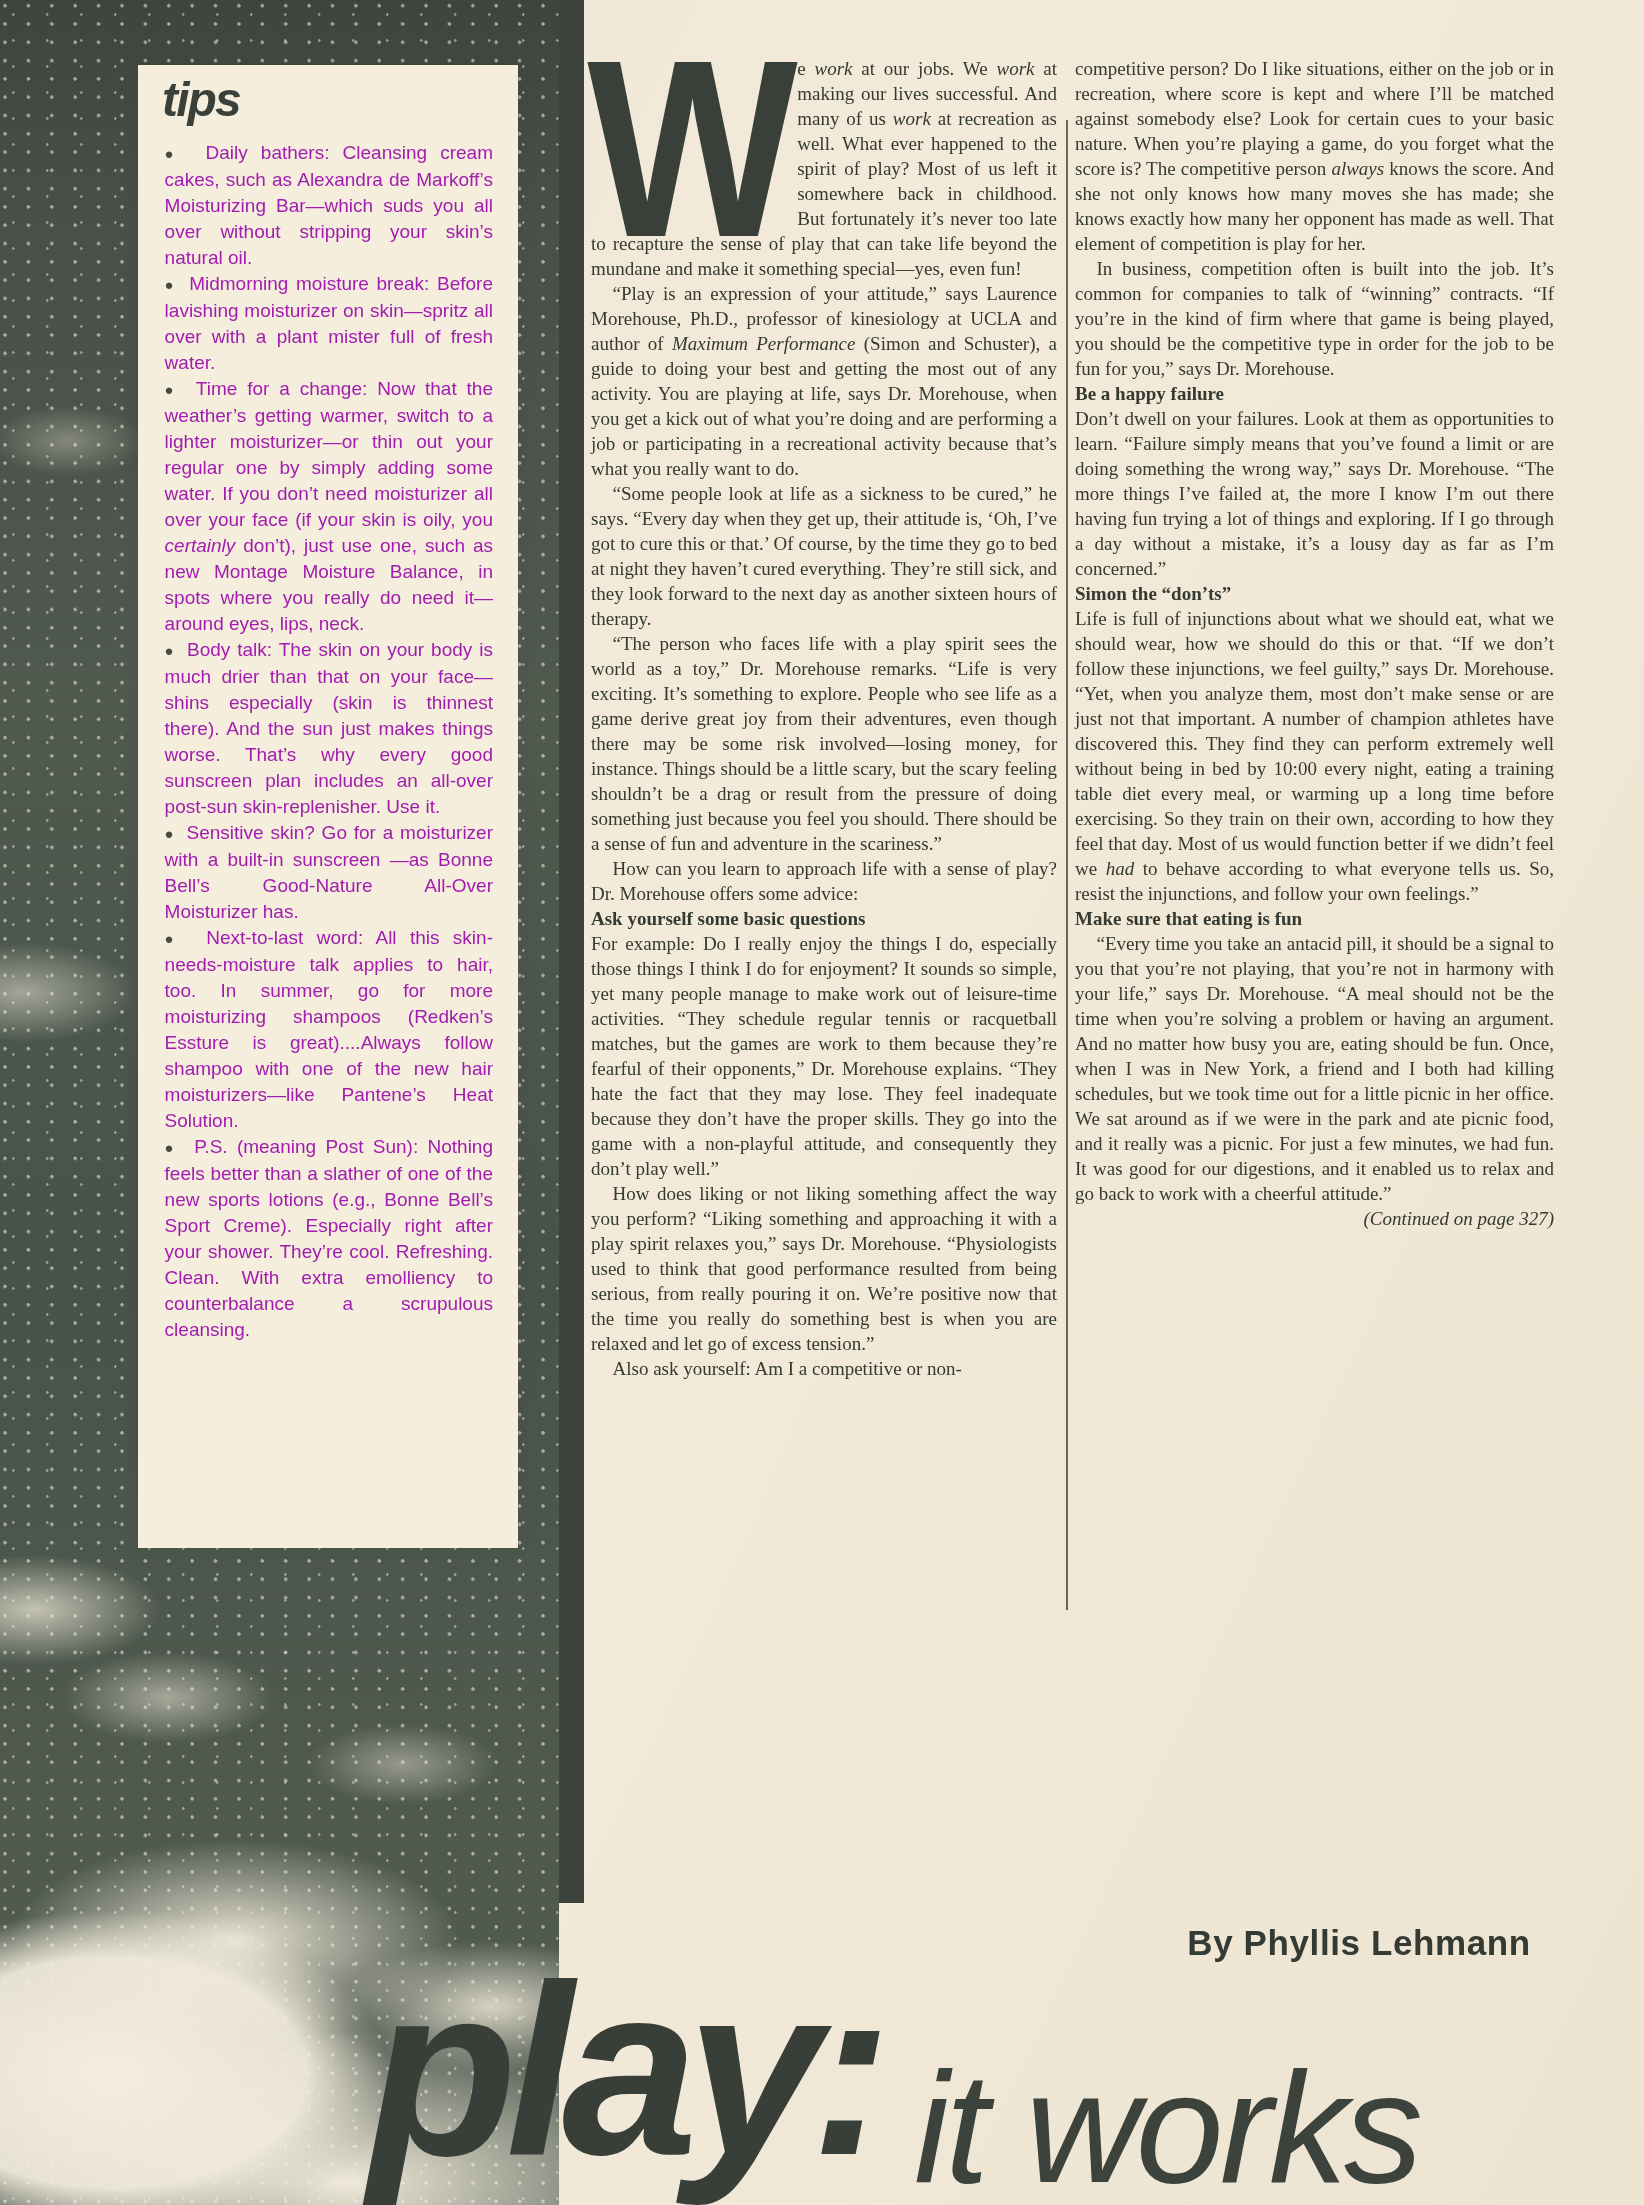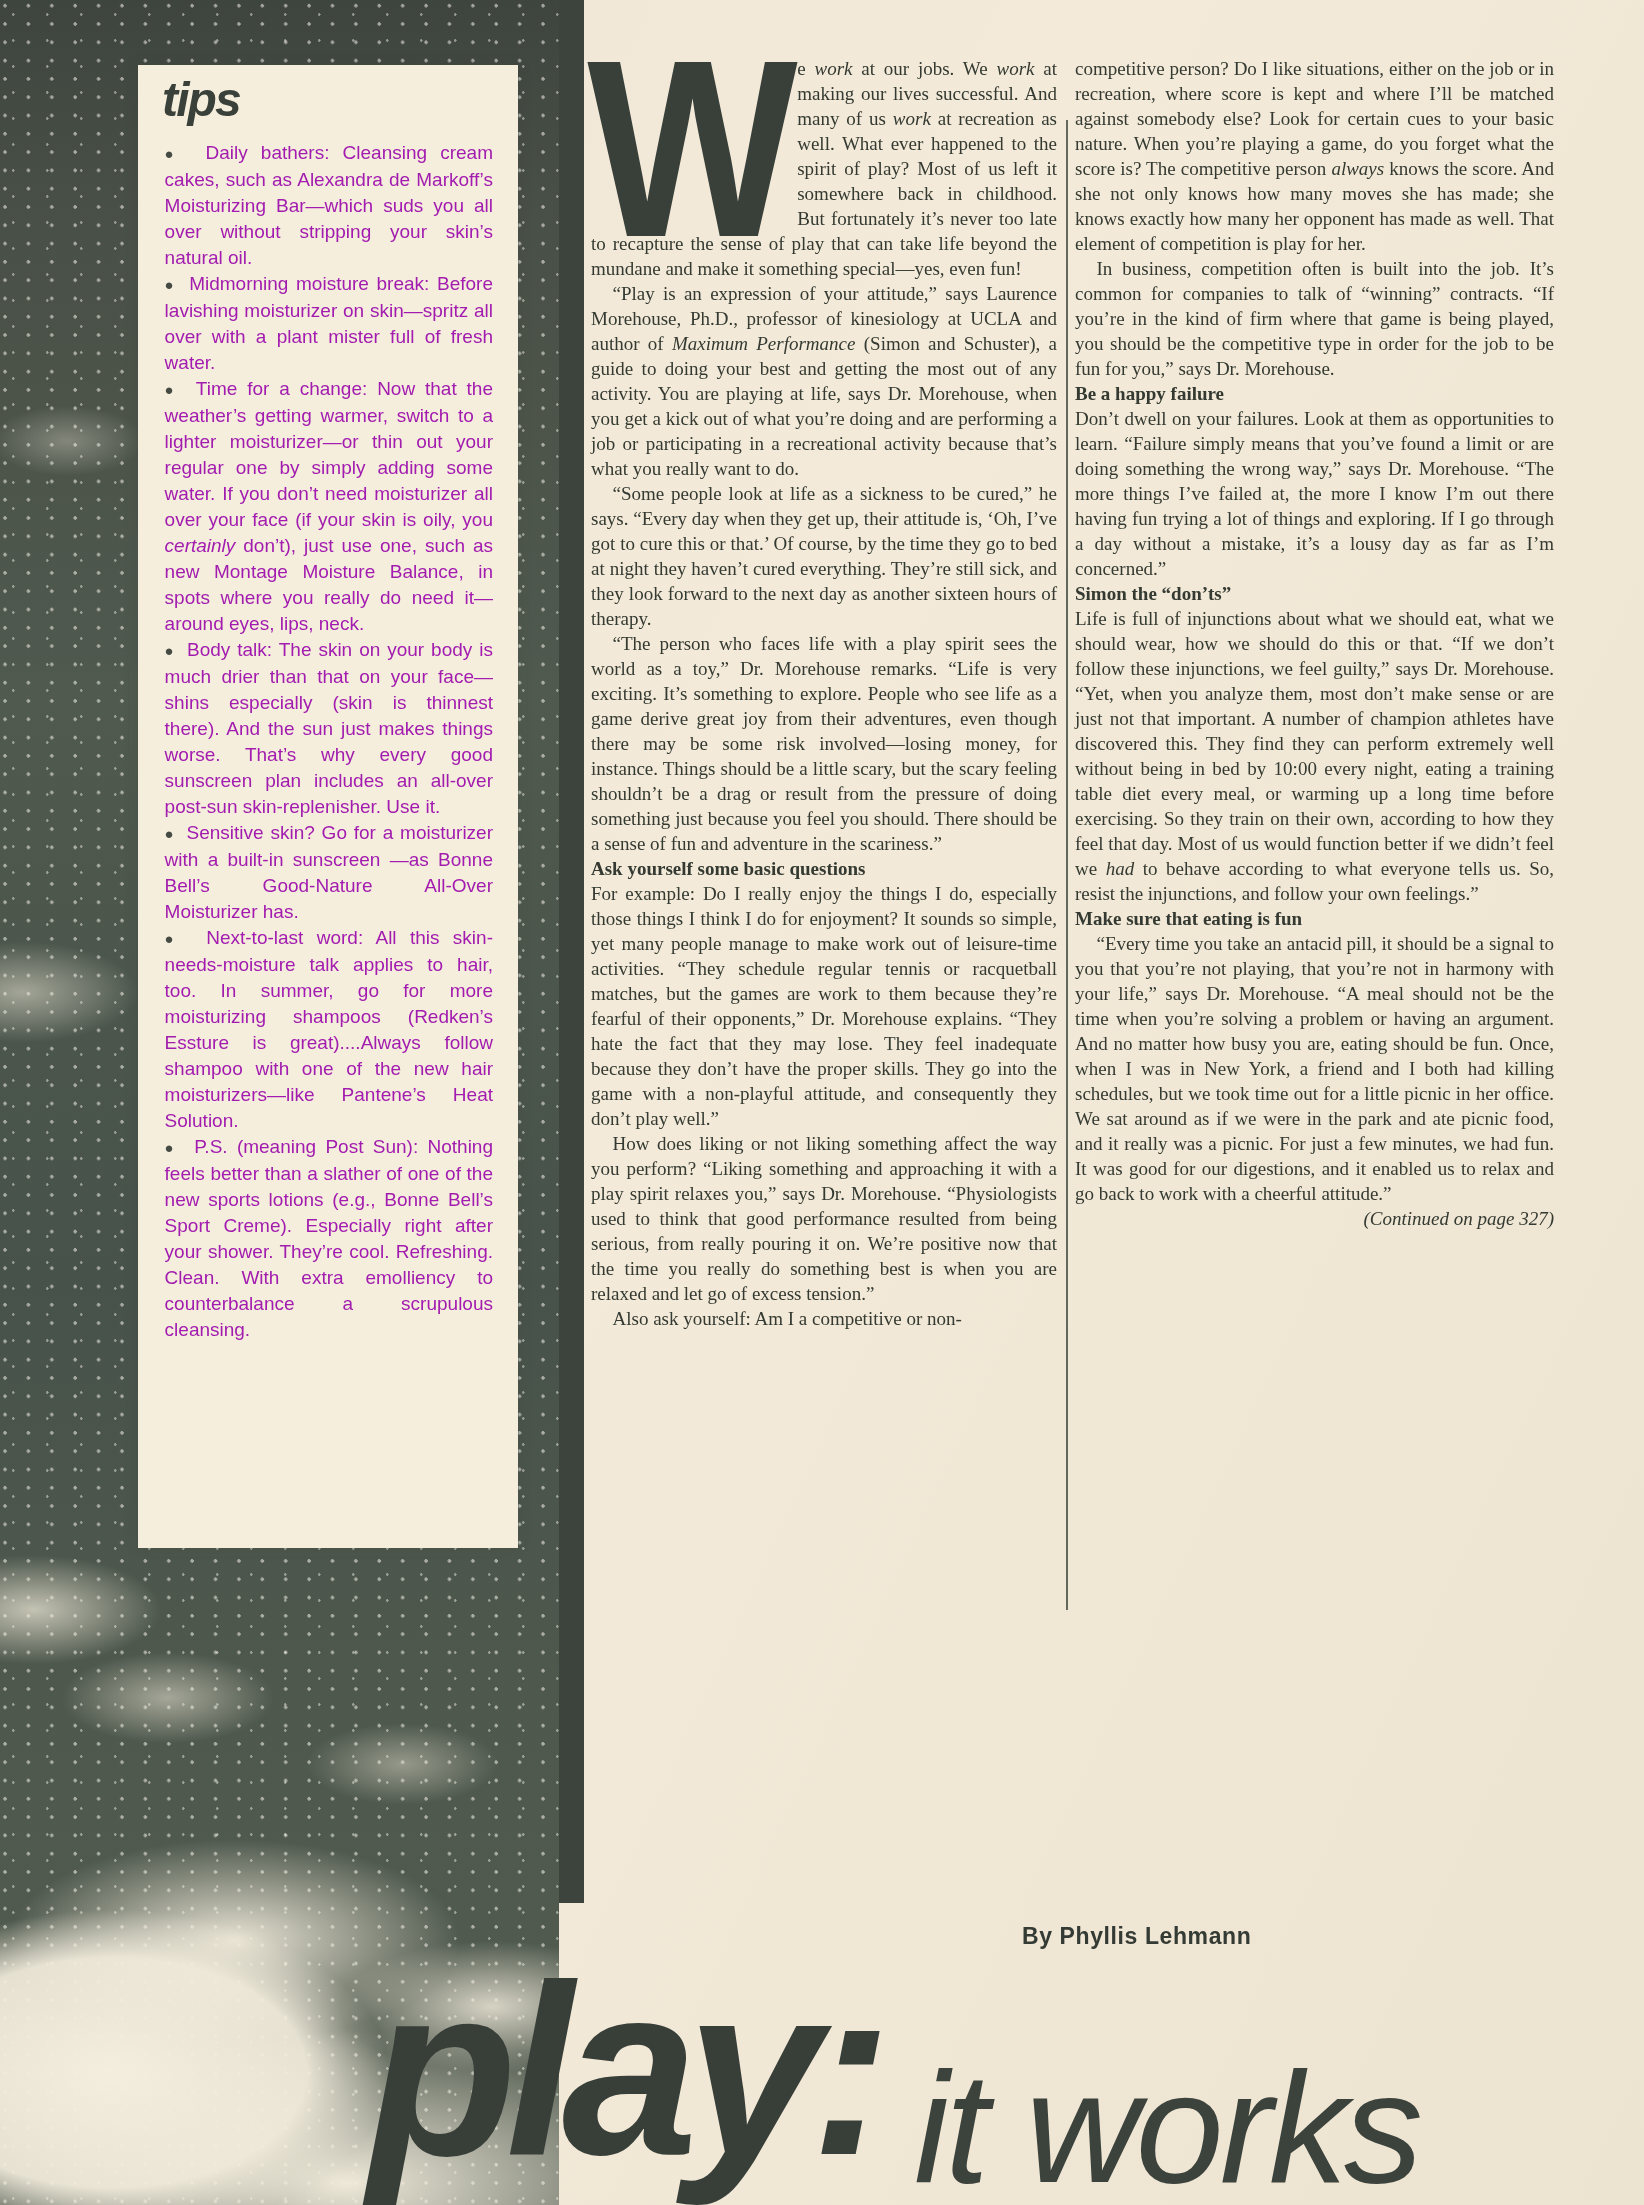--- a/index.html
+++ b/index.html
@@ -66,22 +66,22 @@
     transform:scaleY(1.13);transform-origin:top left;
   }
   .cont{float:right;font-style:italic;}
   
   .quote{
     position:absolute;left:678px;top:1640px;width:921px;text-align:center;
     font-family:"DejaVu Serif",serif;font-size:54px;line-height:68px;
     color:#50564d;letter-spacing:0.6px;
   }
   .byline{
-    position:absolute;left:1022px;top:1923px;width:506px;text-align:left;
-    font-family:"Liberation Sans",sans-serif;font-weight:700;font-size:23px;
+    position:absolute;left:1106px;top:1923px;width:506px;text-align:center;
+    font-family:"Liberation Sans",sans-serif;font-weight:700;font-size:35px;
     color:#343b34;letter-spacing:0.6px;
   }
   .mast-play{
     position:absolute;left:368px;top:1948px;
     font-family:"Liberation Sans",sans-serif;font-style:italic;font-weight:700;
     font-size:244px;line-height:244px;letter-spacing:-11.4px;color:#383f39;
   }
   .mast-rest{
     position:absolute;left:914px;top:2048px;
     font-family:"Liberation Sans",sans-serif;font-style:italic;font-weight:400;
@@ -109,20 +109,21 @@
     </ul>
   </div>
 
   <div class="divider"></div>
 
   <div class="col col1">
     <p><span class="dropcap">W</span><span>e <i>work</i> at our jobs. We <i>work</i> at making our lives successful. And many of us <i>work</i> at recreation as well. What ever happened to the spirit of play? Most of us left it somewhere back in childhood. But fortunately it’s never too late to recapture the sense of play that can take life beyond the mundane and make it something special—yes, even fun!</span></p>
     <p class="ind">“Play is an expression of your attitude,” says Laurence Morehouse, Ph.D., professor of kinesiology at UCLA and author of <i>Maximum Performance</i> (Simon and Schuster), a guide to doing your best and getting the most out of any activity. You are playing at life, says Dr. Morehouse, when you get a kick out of what you’re doing and are performing a job or participating in a recreational activity because that’s what you really want to do.</p>
     <p class="ind">“Some people look at life as a sickness to be cured,” he says. “Every day when they get up, their attitude is, ‘Oh, I’ve got to cure this or that.’ Of course, by the time they go to bed at night they haven’t cured everything. They’re still sick, and they look forward to the next day as another sixteen hours of therapy.</p>
     <p class="ind">“The person who faces life with a play spirit sees the world as a toy,” Dr. Morehouse remarks. “Life is very exciting. It’s something to explore. People who see life as a game derive great joy from their adventures, even though there may be some risk involved—losing money, for instance. Things should be a little scary, but the scary feeling shouldn’t be a drag or result from the pressure of doing something just because you feel you should. There should be a sense of fun and adventure in the scariness.”</p>
+    <p class="ind">How can you learn to approach life with a sense of play? Dr. Morehouse offers some advice:</p>
     <p class="bh">Ask yourself some basic questions</p>
     <p>For example: Do I really enjoy the things I do, especially those things I think I do for enjoyment? It sounds so simple, yet many people manage to make work out of leisure-time activities. “They schedule regular tennis or racquetball matches, but the games are work to them because they’re fearful of their opponents,” Dr. Morehouse explains. “They hate the fact that they may lose. They feel inadequate because they don’t have the proper skills. They go into the game with a non-playful attitude, and consequently they don’t play well.”</p>
     <p class="ind">How does liking or not liking something affect the way you perform? “Liking something and approaching it with a play spirit relaxes you,” says Dr. Morehouse. “Physiologists used to think that good performance resulted from being serious, from really pouring it on. We’re positive now that the time you really do something best is when you are relaxed and let go of excess tension.”</p>
     <p class="ind">Also ask yourself: Am I a competitive or non-</p>
   </div>
 
   <div class="col col2">
     <p>competitive person? Do I like situations, either on the job or in recreation, where score is kept and where I’ll be matched against somebody else? Look for certain cues to your basic nature. When you’re playing a game, do you forget what the score is? The competitive person <i>always</i> knows the score. And she not only knows how many moves she has made; she knows exactly how many her opponent has made as well. That element of competition is play for her.</p>
     <p class="ind">In business, competition often is built into the job. It’s common for companies to talk of “winning” contracts. “If you’re in the kind of firm where that game is being played, you should be the competitive type in order for the job to be fun for you,” says Dr. Morehouse.</p>
     <p class="bh">Be a happy failure</p>

